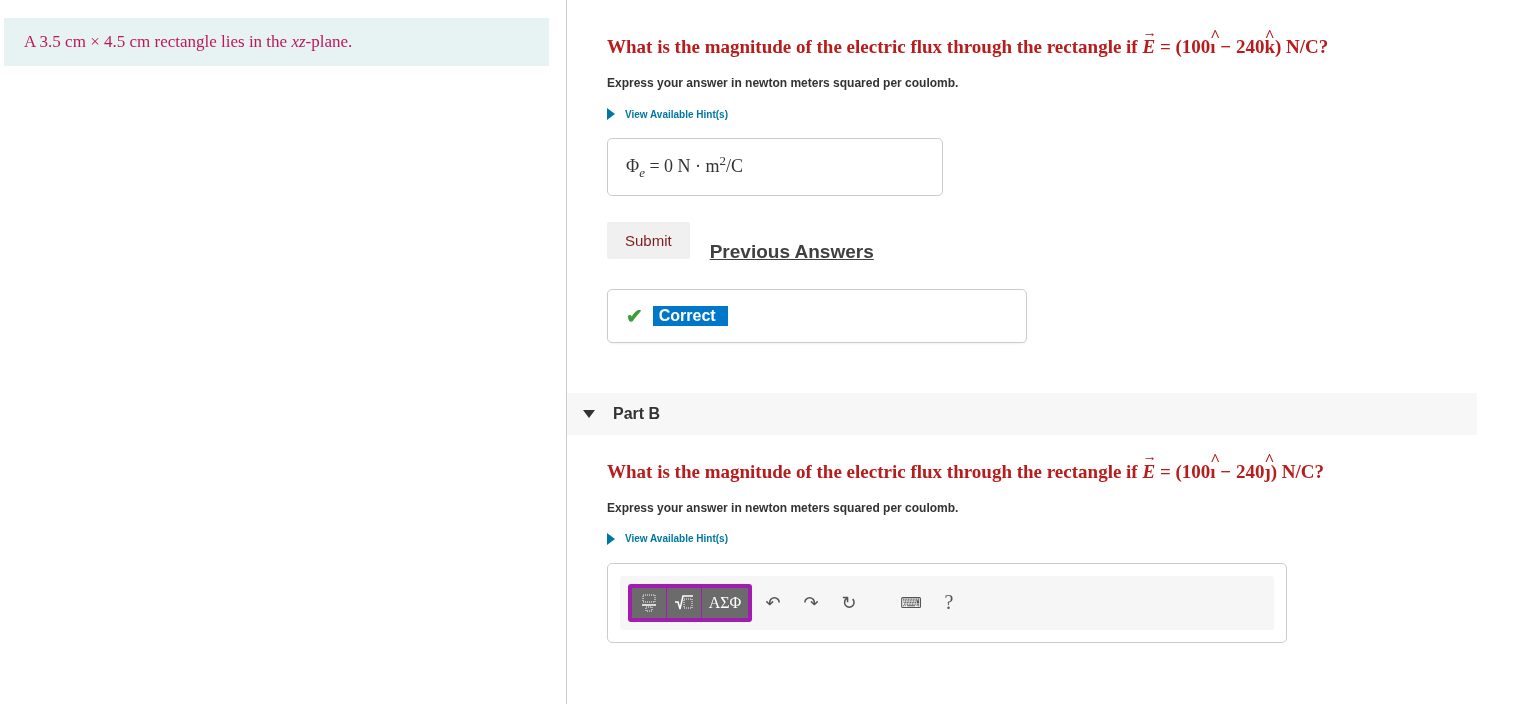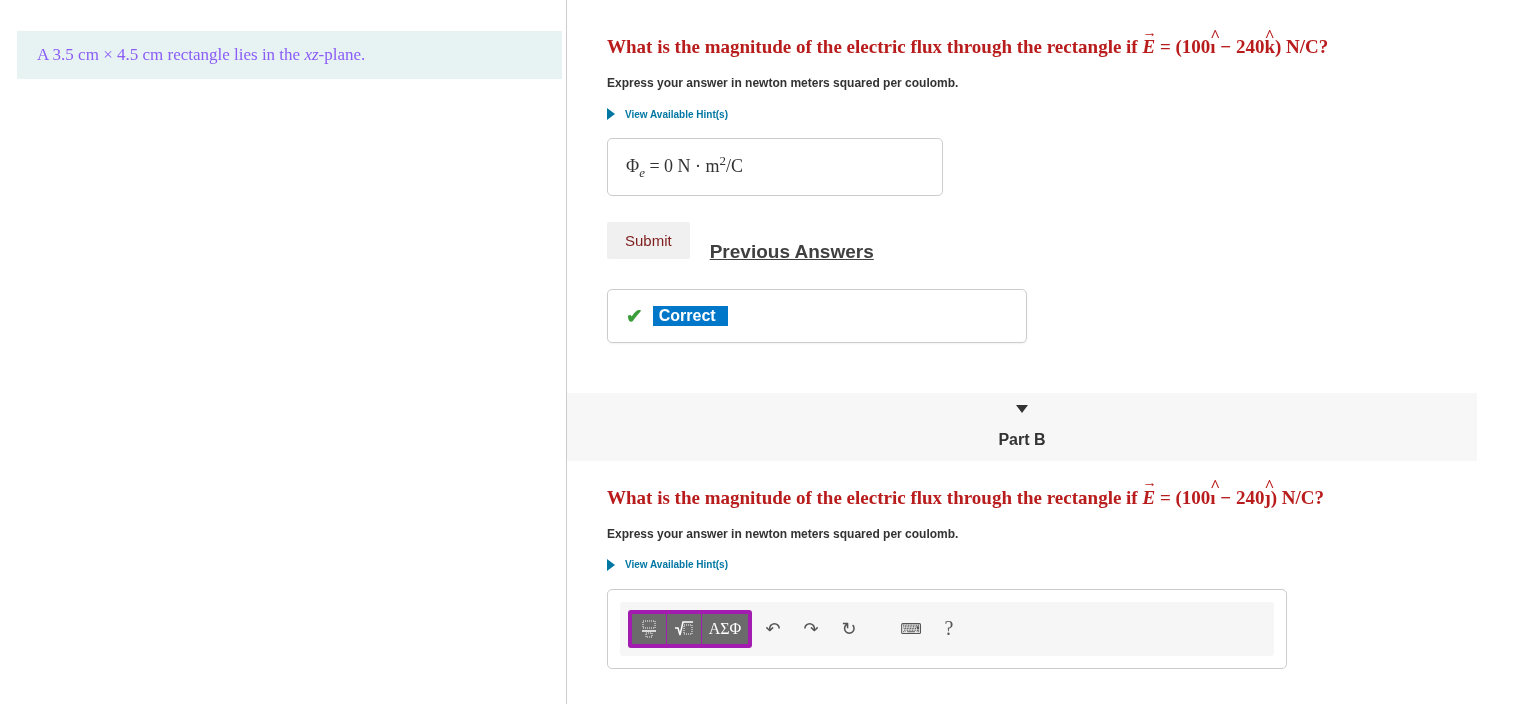--- a/index.html
+++ b/index.html
@@ -17,23 +17,23 @@
   }
   .left {
     width: 567px;
     padding: 14px 0 0 0;
     border-right: 1px solid #ccc;
   }
   .context-box {
     background: #e7f3f3;
     padding: 14px 20px;
     width: 545px;
-    margin: 17px;
+    margin: 4px;
     font-size: 17px;
-    color: #8b5cf6;
+    color: #be185d;
     font-family: Georgia, 'Times New Roman', serif;
   }
   .right {
     flex: 1;
     padding: 0 0 0 40px;
   }
   .section { padding-top: 36px; }
   .qtext { font-size: 19px; color: #b91c1c; margin-bottom: 18px; font-family: Georgia, 'Times New Roman', serif; font-weight: bold;}
   .instr { font-weight: bold; font-size: 12px; margin-bottom: 18px; font-family: Arial, sans-serif;}
   .hints {
@@ -117,21 +117,20 @@
     padding: 12px 16px;
     margin-top: 50px;
     margin-left: -40px;
     display: flex;
     align-items: center;
     gap: 18px;
     font-weight: bold;
     font-size: 16px;
     width: 100%;
     font-family: Arial, sans-serif;
-    flex-direction: column;
   }
   .math { font-family: Georgia, 'Times New Roman', serif; }
   .vec { position: relative; display: inline-block; }
   .vec::after {
     content: "→";
     position: absolute;
     top: -0.85em;
     left: 0;
     right: 0;
     text-align: center;

